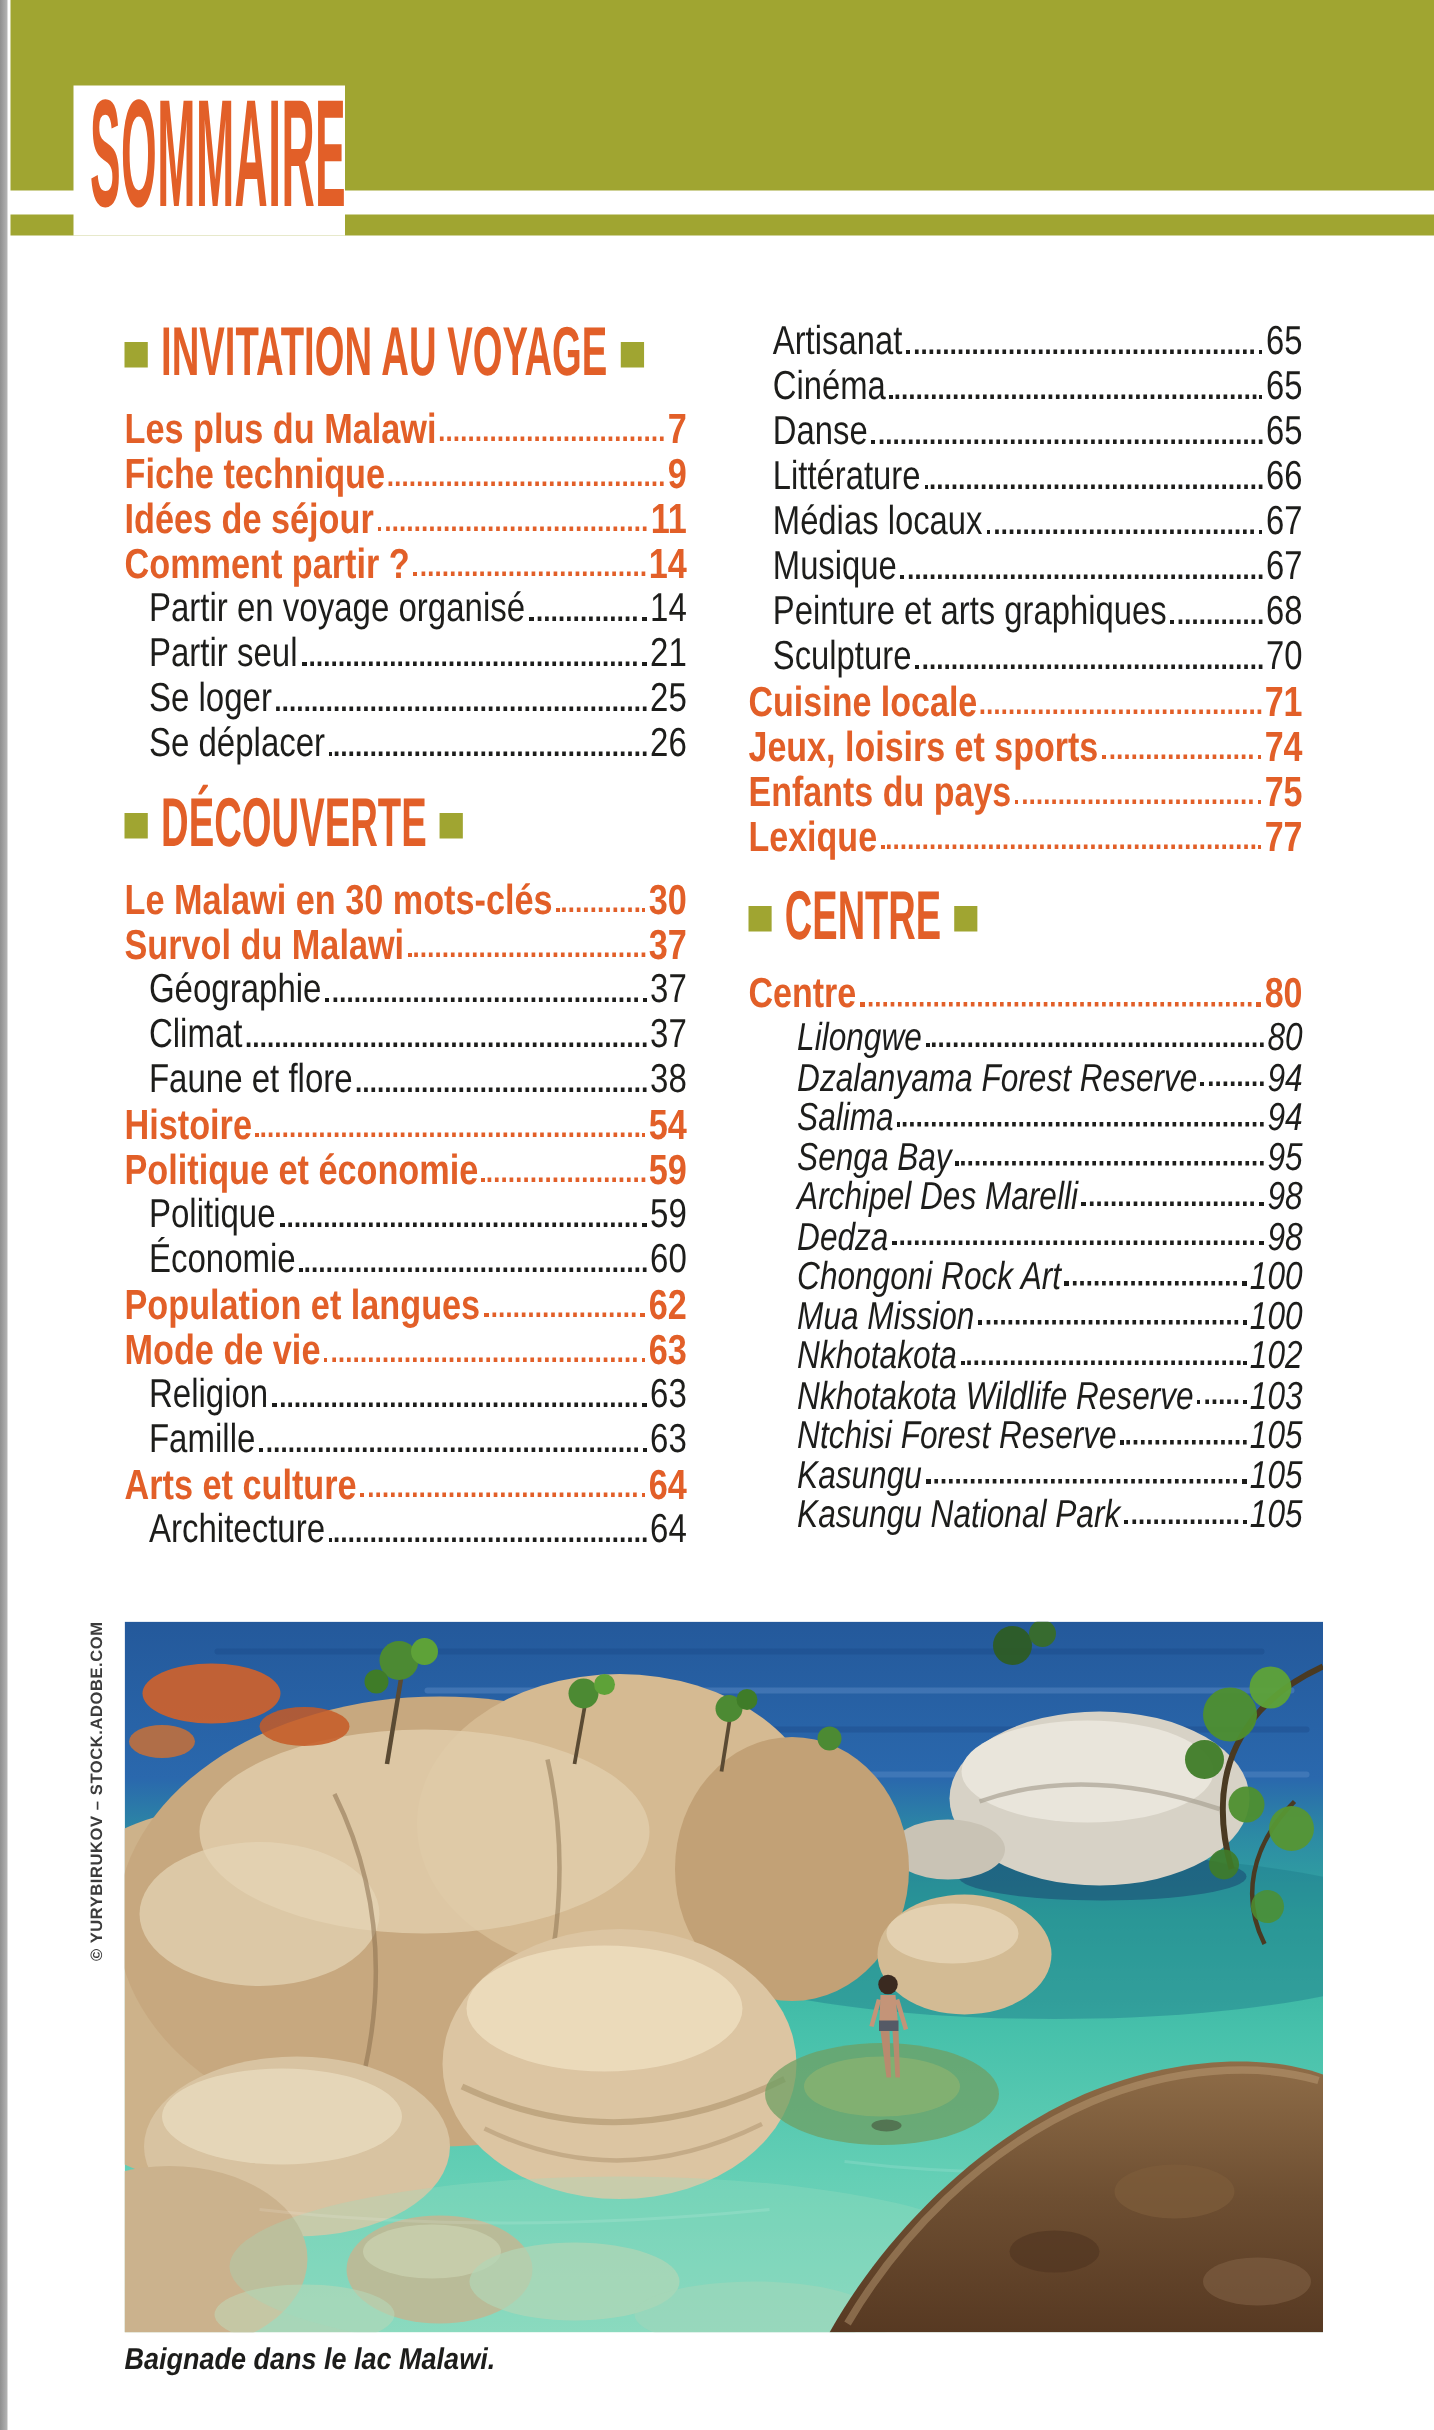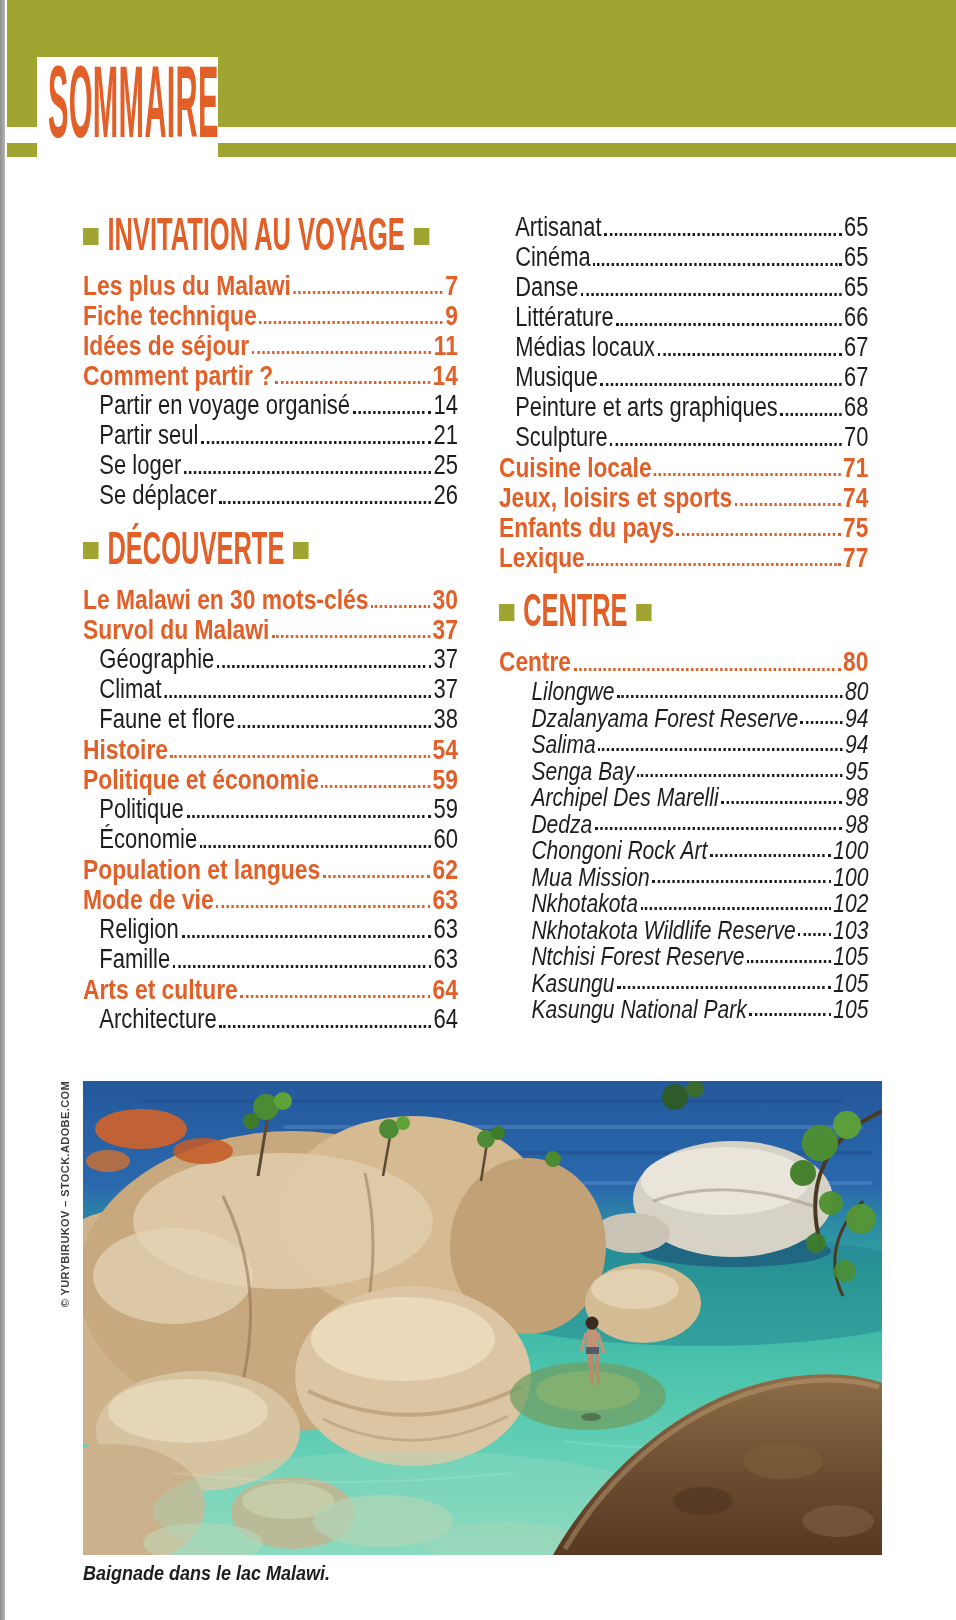--- a/index.html
+++ b/index.html
@@ -9,21 +9,21 @@
   }
   
   .edge-strip { position:absolute; left:0; top:0; width:5px; height:1620px;
     background:linear-gradient(to right,#8f8f8f,#b5b5b5); }
 
   
   .band-top   { position:absolute; left:7px; top:0;     width:949px; height:127px; background:#a0a531; }
   .band-strip { position:absolute; left:7px; top:143px; width:949px; height:14px;  background:#a0a531; }
 
   
-  .title-box { position:absolute; left:37px; top:57px; width:181px; height:100px;
+  .title-box { position:absolute; left:49px; top:57px; width:181px; height:100px;
     background:#ffffff; overflow:visible; }
   .page-title {
     position:absolute; left:11px; bottom:4px;
     font-weight:bold; font-size:102px; line-height:1; color:#e25f28;
     transform:scaleX(0.30); transform-origin:0 100%; white-space:nowrap;
     letter-spacing:1px;
   }
 
   
   .col { position:absolute; top:212px; transform-origin:0 0; }

